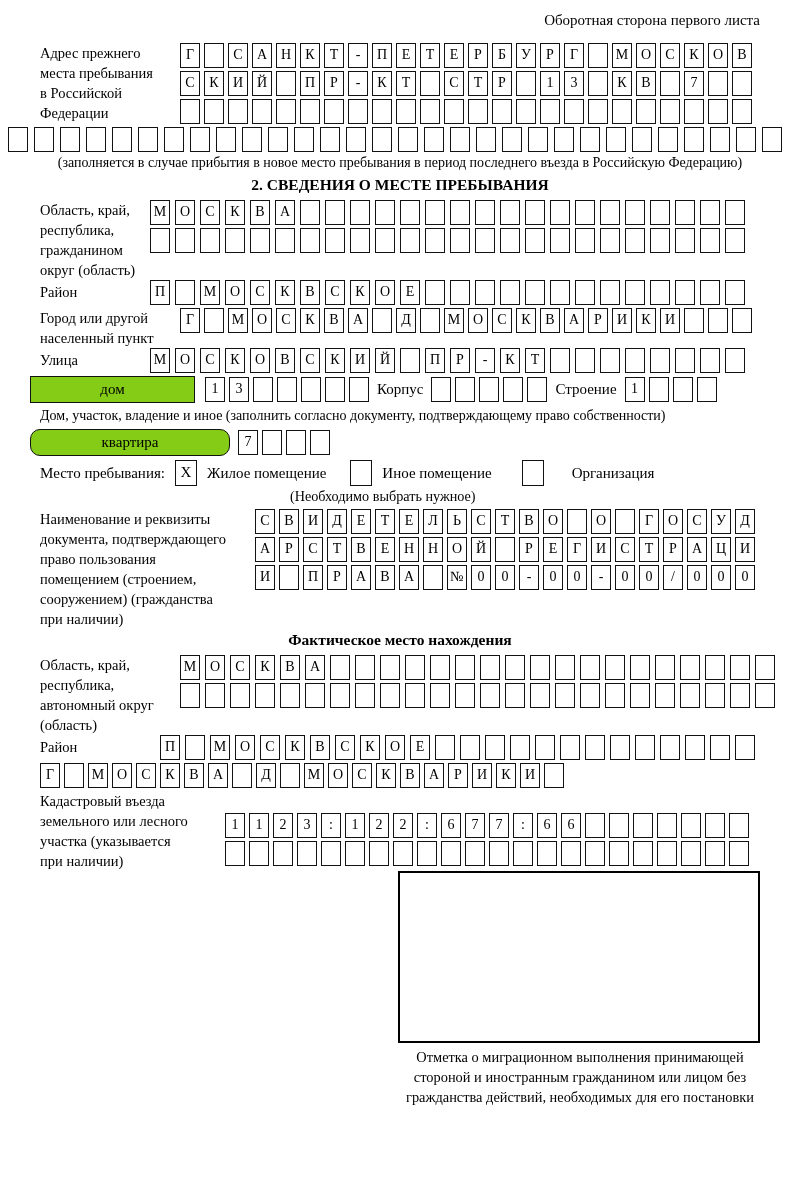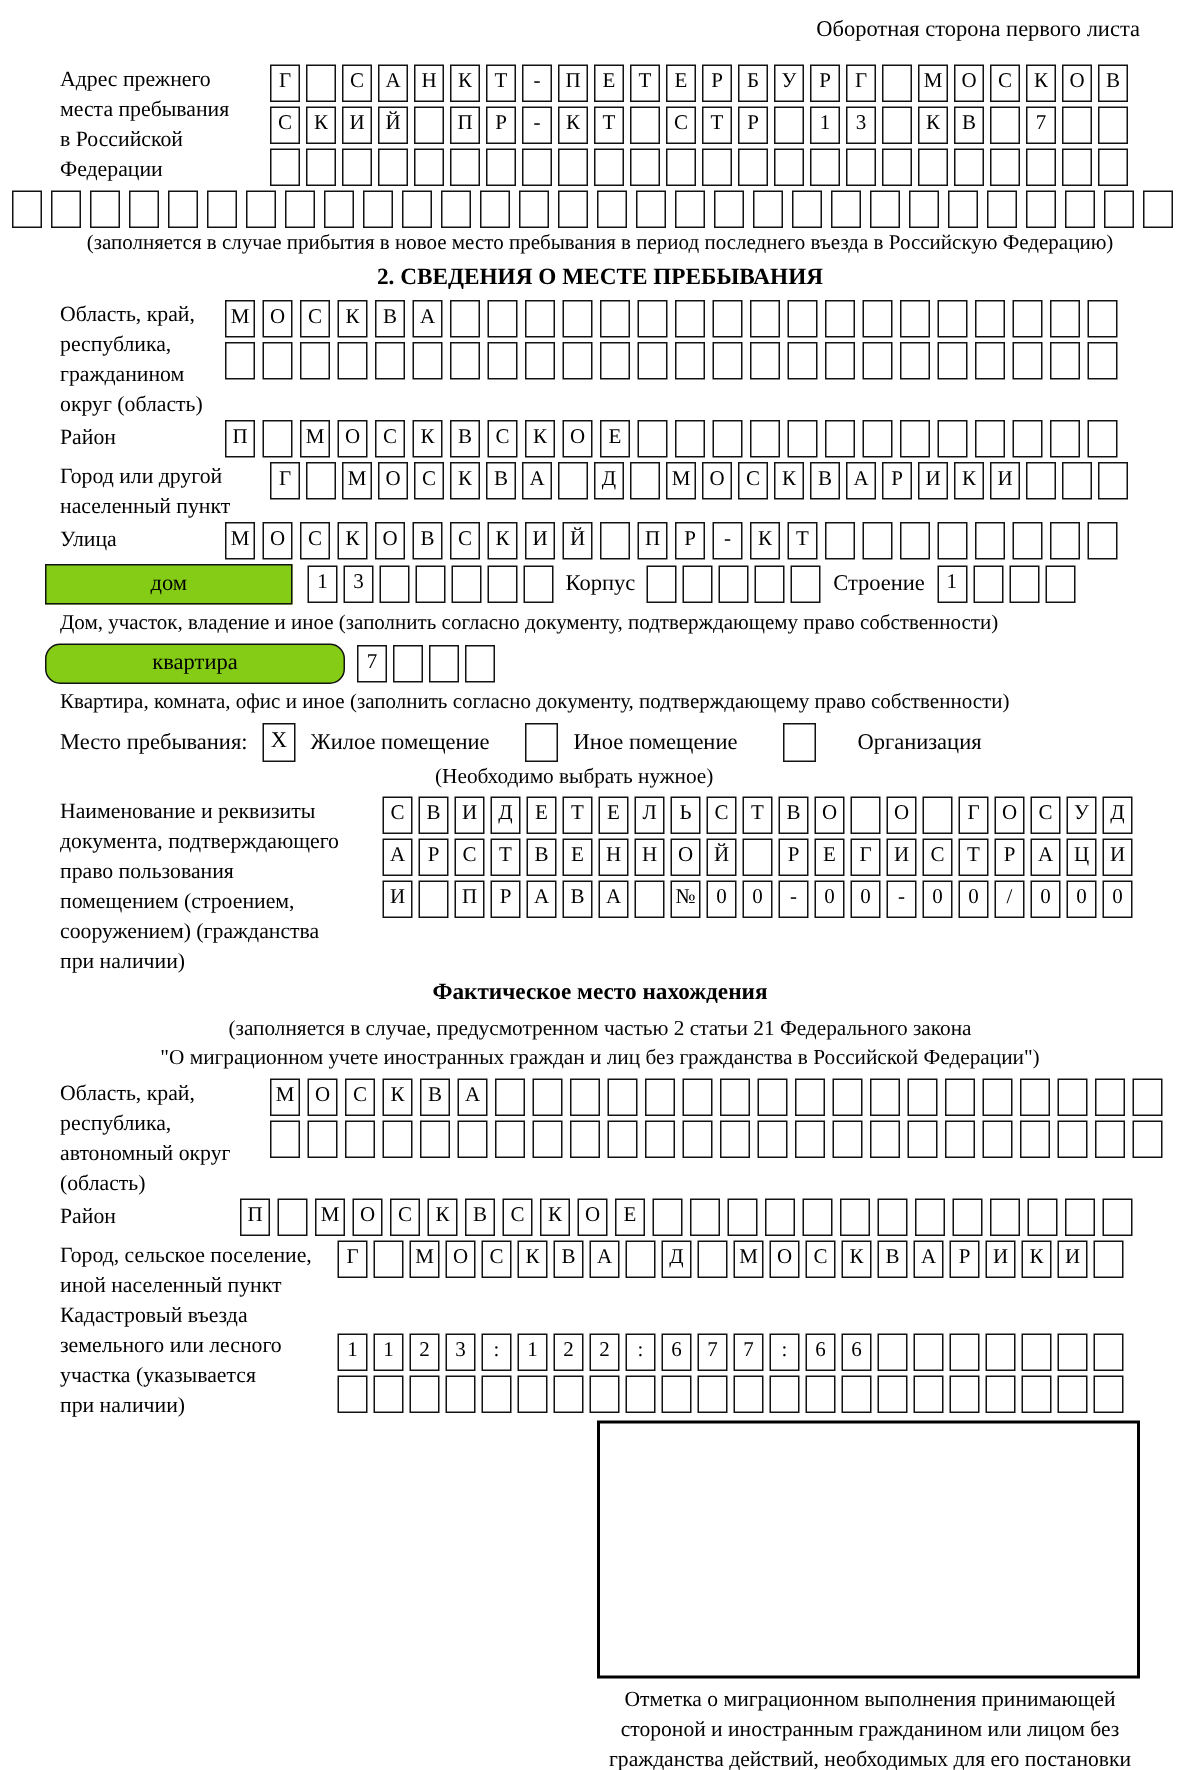--- a/index.html
+++ b/index.html
@@ -357,21 +357,20 @@
 
   <div class="house-line">
     <div class="bigbox kv">квартира</div>
     <div class="boxrow" style="margin-bottom:0;">
         <span class="cell">7</span>
         <span class="cell"></span>
         <span class="cell"></span>
         <span class="cell"></span>
       </div>
   </div>
-  <div class="caption mb4">Квартира, комната, офис и иное (заполнить согласно документу, подтверждающему право собственности)</div>
 
   <div class="stay-line">
     <span>Место пребывания:</span>
     <span class="cb">X</span>
     <span>Жилое помещение</span>
     <span class="cb" style="margin-left:24px;"></span>
     <span>Иное помещение</span>
     <span class="cb" style="margin-left:30px;"></span>
     <span style="margin-left:18px;">Организация</span>
   </div>
@@ -453,24 +452,20 @@
           <span class="cell">0</span>
           <span class="cell">/</span>
           <span class="cell">0</span>
           <span class="cell">0</span>
           <span class="cell">0</span>
         </div>
     </div>
   </div>
 
   <div class="sec-title" style="margin-top:2px;">Фактическое место нахождения</div>
-  <div class="sub-caption">
-      <div>(заполняется в случае, предусмотренном частью 2 статьи 21 Федерального закона</div>
-      <div>"О миграционном учете иностранных граждан и лиц без гражданства в Российской Федерации")</div>
-    </div>
 
   <div class="frow">
     <div class="flabel w140">
         <div>Область, край,</div>
         <div>республика,</div>
         <div>автономный округ</div>
         <div>(область)</div>
       </div>
     <div>
       <div class="boxrow g5">
@@ -552,24 +547,20 @@
         <span class="cell"></span>
         <span class="cell"></span>
         <span class="cell"></span>
         <span class="cell"></span>
         <span class="cell"></span>
         <span class="cell"></span>
       </div>
   </div>
 
   <div class="frow">
-    <div class="flabel w185">
-        <div>Город, сельское поселение,</div>
-        <div>иной населенный пункт</div>
-      </div>
     <div class="boxrow">
         <span class="cell">Г</span>
         <span class="cell"></span>
         <span class="cell">М</span>
         <span class="cell">О</span>
         <span class="cell">С</span>
         <span class="cell">К</span>
         <span class="cell">В</span>
         <span class="cell">А</span>
         <span class="cell"></span>

